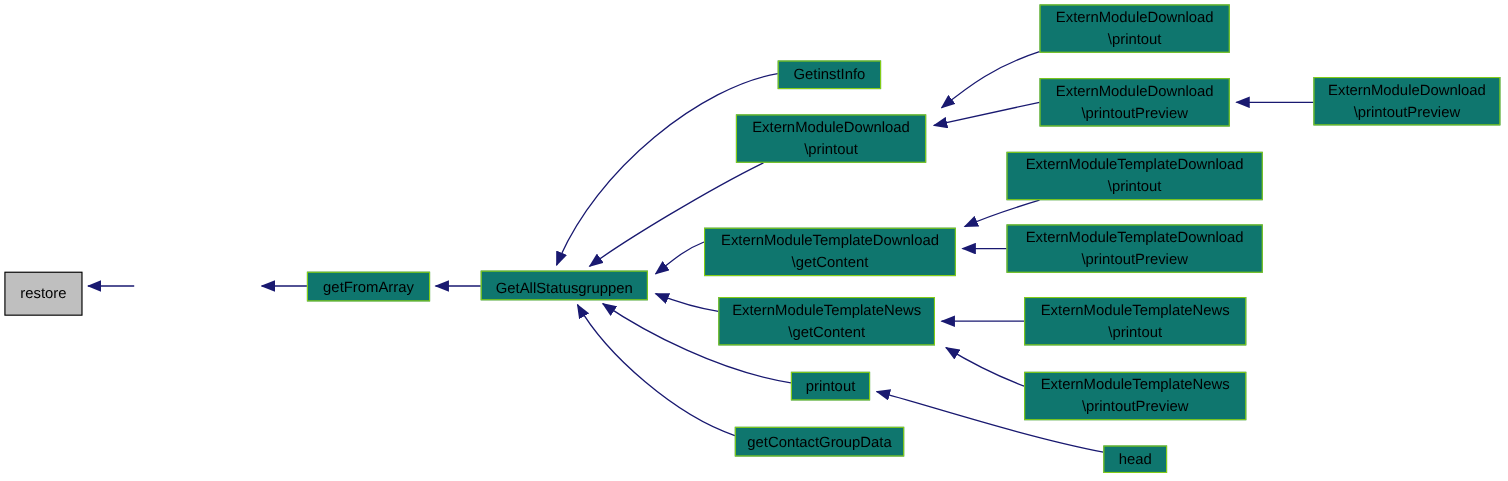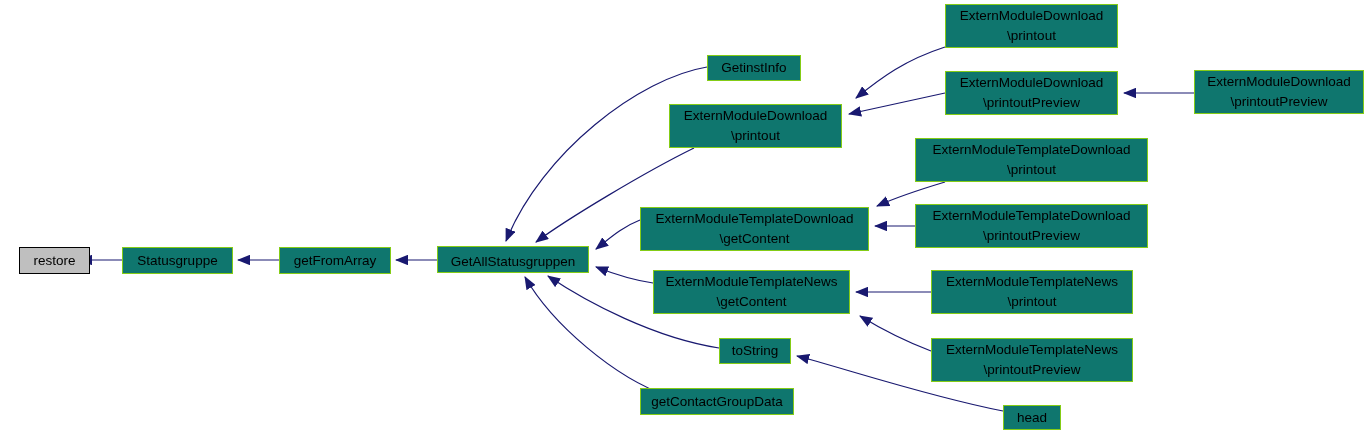--- a/index.html
+++ b/index.html
@@ -70,27 +70,24 @@
       <path d="M945,93 L849,114" marker-end="url(#arrow)"></path>
       <path d="M1194,93 L1124,93" marker-end="url(#arrow)"></path>
       <path d="M945,182 C915,191 895,198 877,206" marker-end="url(#arrow)"></path>
       <path d="M915,226 L875,226" marker-end="url(#arrow)"></path>
       <path d="M931,292 L856,292" marker-end="url(#arrow)"></path>
       <path d="M931,351 C902,340 878,327 860,316" marker-end="url(#arrow)"></path>
       <path d="M1003,411 C930,397 840,367 797,356" marker-end="url(#arrow)"></path>
     </g>
   </svg>
 
-  <div class="node highlight" style="left:19px; top:247px; width:71px; height:27px;">
+  <div class="node highlight" style="left:4px; top:247px; width:71px; height:40px;">
     <span>restore</span>
   </div>
 
-  <div class="node" style="left:122px; top:247px; width:111px; height:27px;">
-    <span>Statusgruppe</span>
-  </div>
 
   <div class="node" style="left:279px; top:247px; width:112px; height:27px;">
     <span>getFromArray</span>
   </div>
 
   <div class="node" style="left:437px; top:246px; width:152px; height:27px;justify-content:flex-end;">
     <span>GetAllStatusgruppen</span>
   </div>
 
   <div class="node" style="left:707px; top:55px; width:94px; height:26px;">
@@ -136,29 +133,29 @@
     <span>ExternModuleTemplateNews</span>
     <span>\getContent</span>
   </div>
 
   <div class="node" style="left:931px; top:270px; width:202px; height:44px;">
     <span>ExternModuleTemplateNews</span>
     <span>\printout</span>
   </div>
 
   <div class="node" style="left:719px; top:338px; width:72px; height:26px;">
-    <span>toString</span>
+    <span>printout</span>
   </div>
 
   <div class="node" style="left:931px; top:338px; width:202px; height:44px;">
     <span>ExternModuleTemplateNews</span>
     <span>\printoutPreview</span>
   </div>
 
-  <div class="node" style="left:640px; top:388px; width:154px; height:27px;">
+  <div class="node" style="left:668px; top:388px; width:154px; height:27px;">
     <span>getContactGroupData</span>
   </div>
 
   <div class="node" style="left:1003px; top:405px; width:58px; height:25px;">
     <span>head</span>
   </div>
 
 </div>
 
 </body></html>

